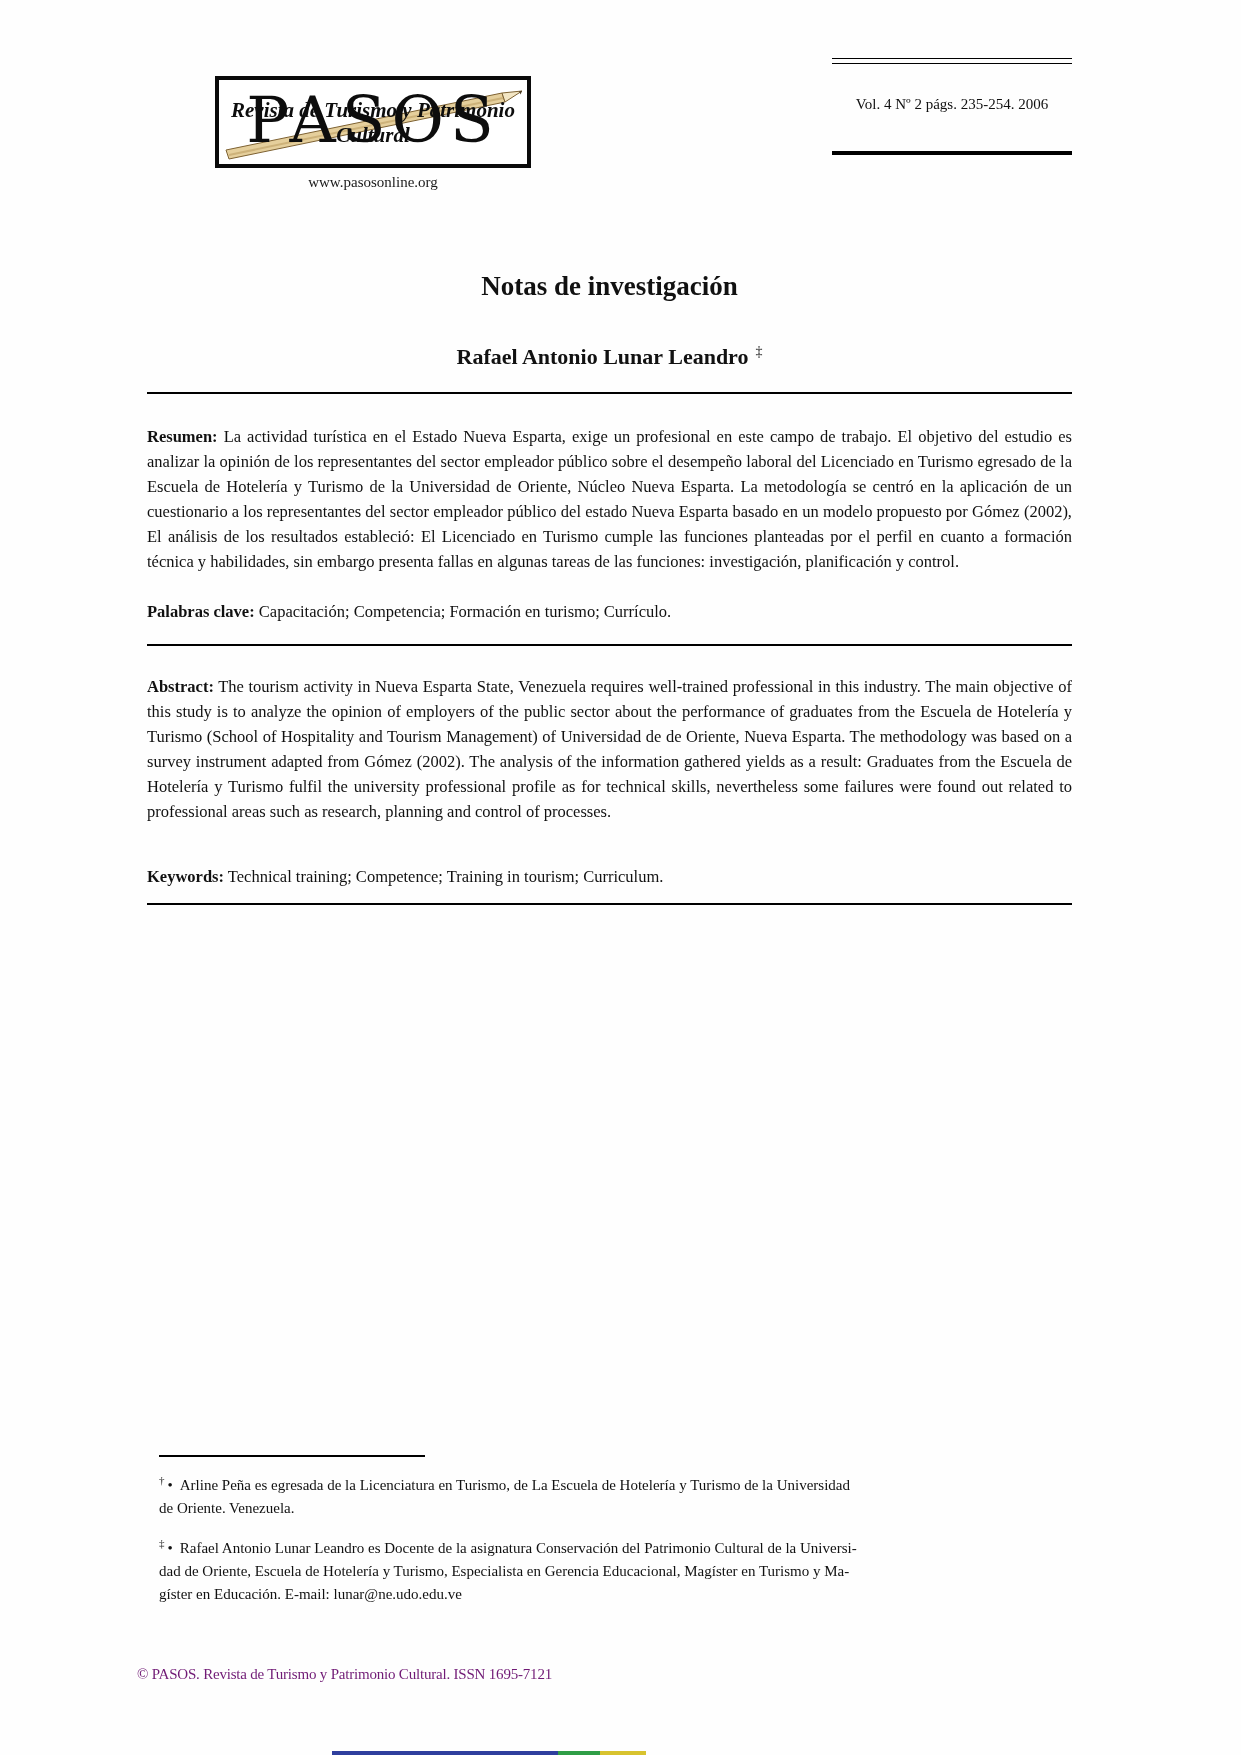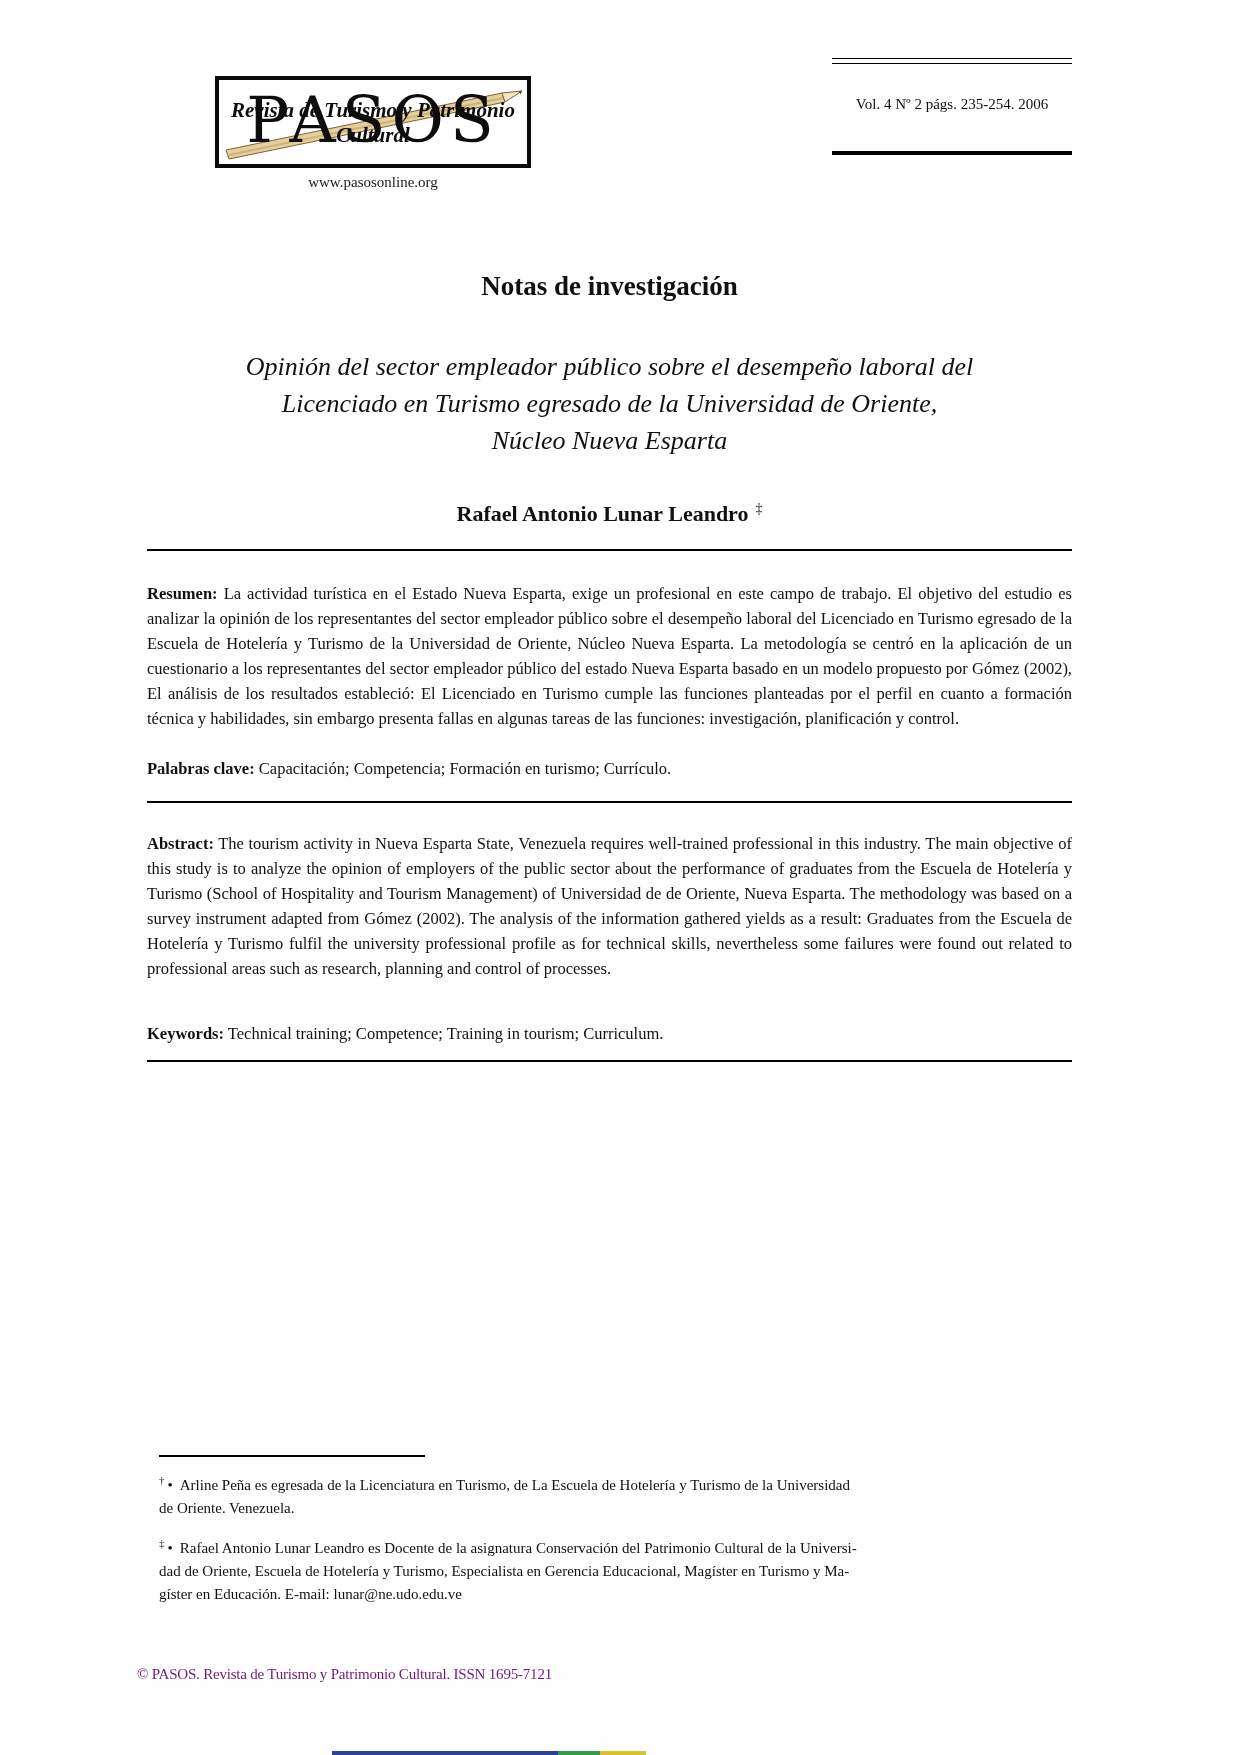--- a/index.html
+++ b/index.html
@@ -122,23 +122,20 @@
   <div class="vol-block">
     <div class="dbl-rule"></div>
     <div class="vol-text">Vol. 4 Nº 2 págs. 235-254. 2006</div>
     <div class="thick-rule"></div>
   </div>
 
   <div class="main">
 
     <h1 class="section-heading">Notas de investigación</h1>
 
-    <h2 class="article-title">Opinión del sector empleador público sobre el desempeño laboral del
-Licenciado en Turismo egresado de la Universidad de Oriente,
-Núcleo Nueva Esparta</h2>
 
     <div class="authors">
       <div><span>Rafael Antonio Lunar Leandro</span><sup>‡</sup></div>
     </div>
 
 
     <hr class="rule">
 
     <p class="body-par"><b class="lead">Resumen:</b> <span>La actividad turística en el Estado Nueva Esparta, exige un profesional en este campo de trabajo. El objetivo del estudio es analizar la opinión de los representantes del sector empleador público sobre el desempeño laboral del Licenciado en Turismo egresado de la Escuela de Hotelería y Turismo de la Universidad de Oriente, Núcleo Nueva Esparta. La metodología se centró en la aplicación de un cuestionario a los representantes del sector empleador público del estado Nueva Esparta basado en un modelo propuesto por Gómez (2002), El análisis de los resultados estableció: El Licenciado en Turismo cumple las funciones planteadas por el perfil en cuanto a formación técnica y habilidades, sin embargo presenta fallas en algunas tareas de las funciones: investigación, planificación y control.</span></p>
 

